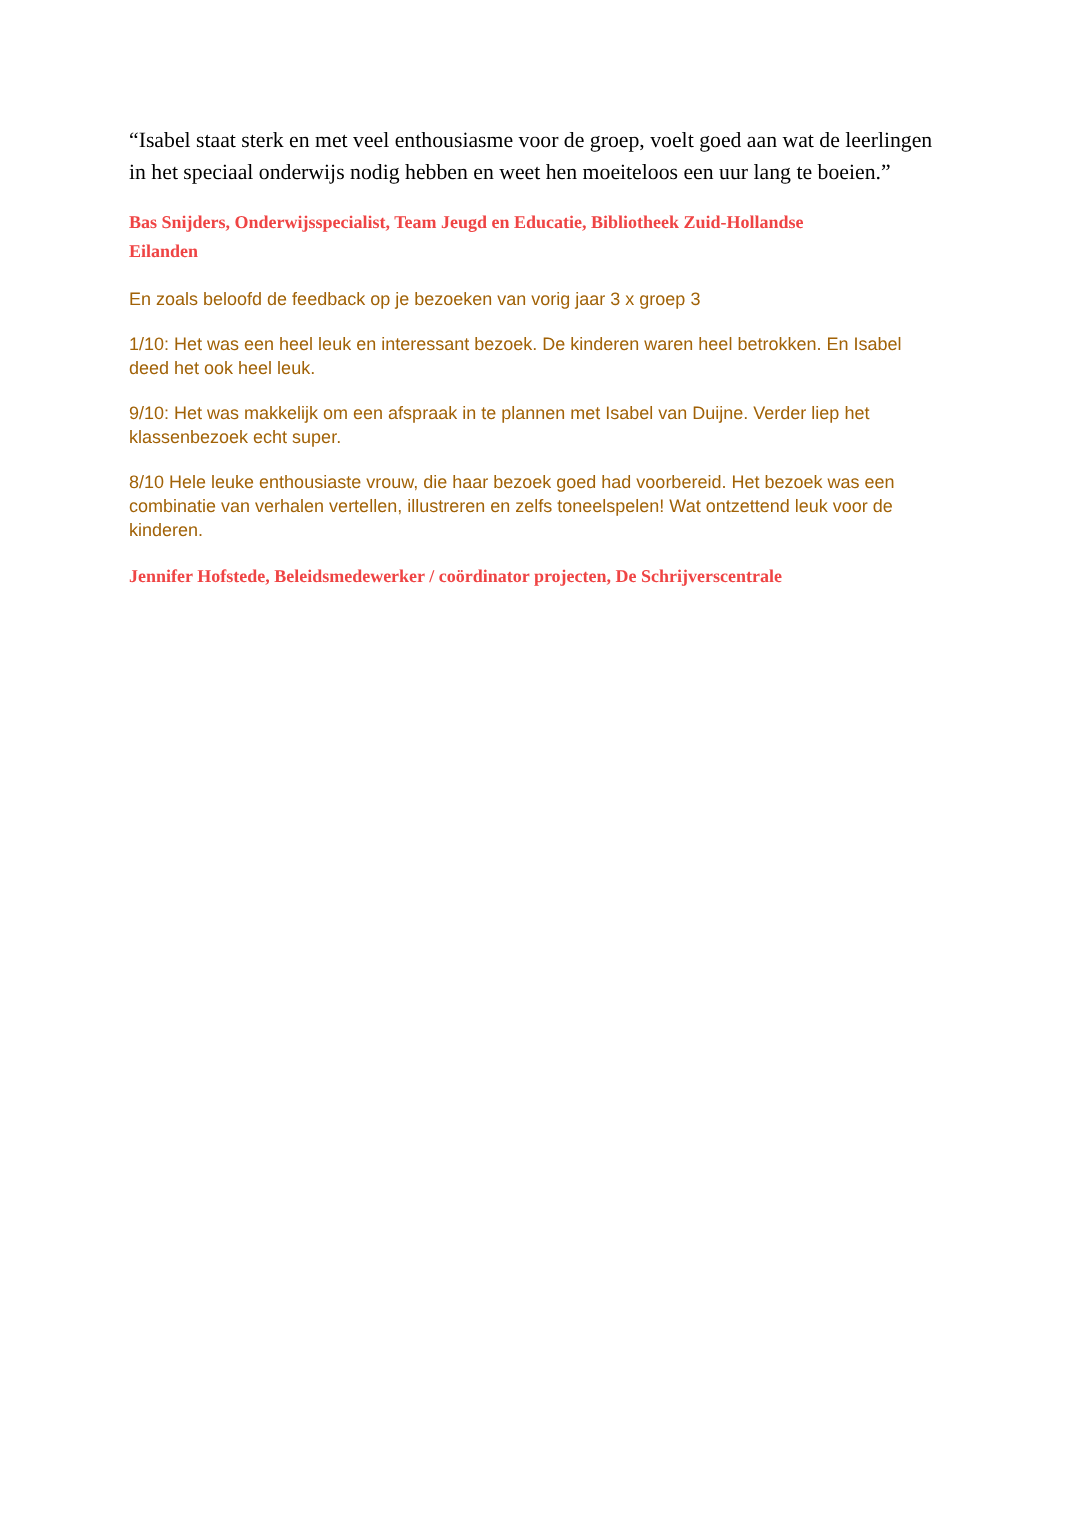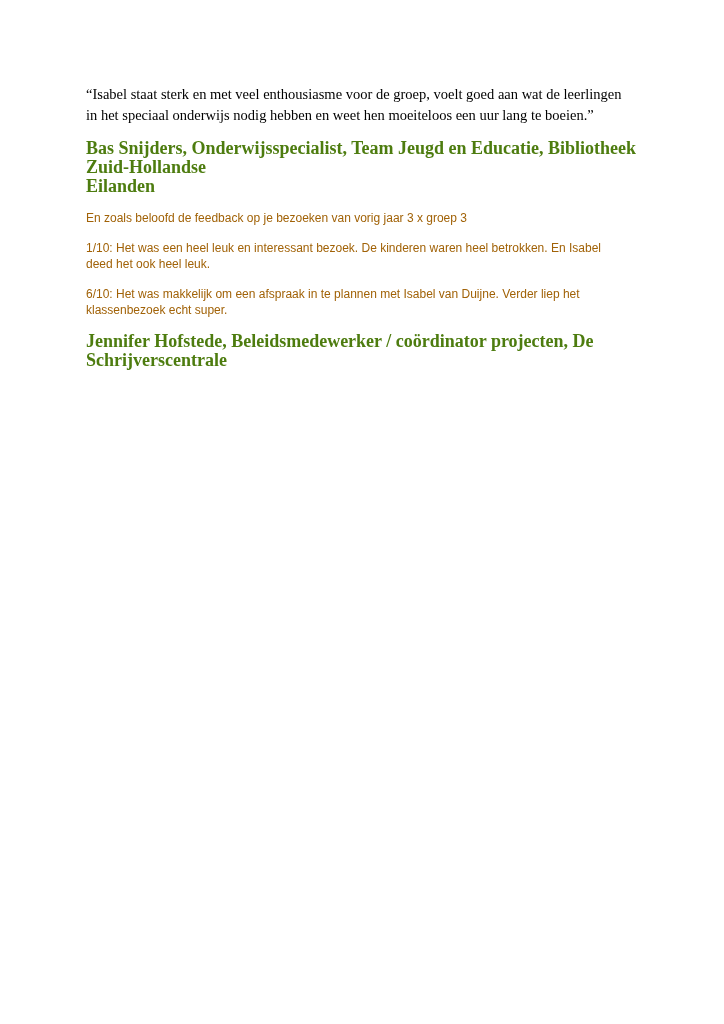--- a/index.html
+++ b/index.html
@@ -26,23 +26,23 @@
     font-family: "Liberation Serif", "DejaVu Serif", serif;
     font-size: 14.5px;
     line-height: 21px;
     color: #000000;
     white-space: pre-line;
     margin-bottom: 13px;
   }
   .attribution {
     font-family: "Liberation Serif", "DejaVu Serif", serif;
     font-weight: bold;
-    font-size: 18px;
+    font-size: 12px;
     line-height: 19px;
-    color: #4d7c0f;
+    color: #ef4444;
     white-space: pre-line;
     margin-bottom: 14px;
   }
   .body-par {
     font-family: "Liberation Sans", "DejaVu Sans", sans-serif;
     font-size: 12px;
     line-height: 16px;
     color: #a16207;
     white-space: pre-line;
     margin-bottom: 14px;
@@ -61,21 +61,24 @@
 in het speciaal onderwijs nodig hebben en weet hen moeiteloos een uur lang te boeien.”</p>
 
     <p class="attribution">Bas Snijders, Onderwijsspecialist, Team Jeugd en Educatie, Bibliotheek Zuid-Hollandse
 Eilanden</p>
 
     <p class="body-par">En zoals beloofd de feedback op je bezoeken van vorig jaar 3 x groep 3</p>
 
     <p class="body-par">1/10: Het was een heel leuk en interessant bezoek. De kinderen waren heel betrokken. En Isabel
 deed het ook heel leuk.</p>
 
-    <p class="body-par">6/10: Het was makkelijk om een afspraak in te plannen met Isabel van Duijne. Verder liep het
+    <p class="body-par">9/10: Het was makkelijk om een afspraak in te plannen met Isabel van Duijne. Verder liep het
 klassenbezoek echt super.</p>
 
+    <p class="body-par">8/10 Hele leuke enthousiaste vrouw, die haar bezoek goed had voorbereid. Het bezoek was een
+combinatie van verhalen vertellen, illustreren en zelfs toneelspelen! Wat ontzettend leuk voor de
+kinderen.</p>
 
 
     <p class="attribution last">Jennifer Hofstede, Beleidsmedewerker / coördinator projecten, De Schrijverscentrale</p>
 
   </div>
 </div>
 
 </body></html>

